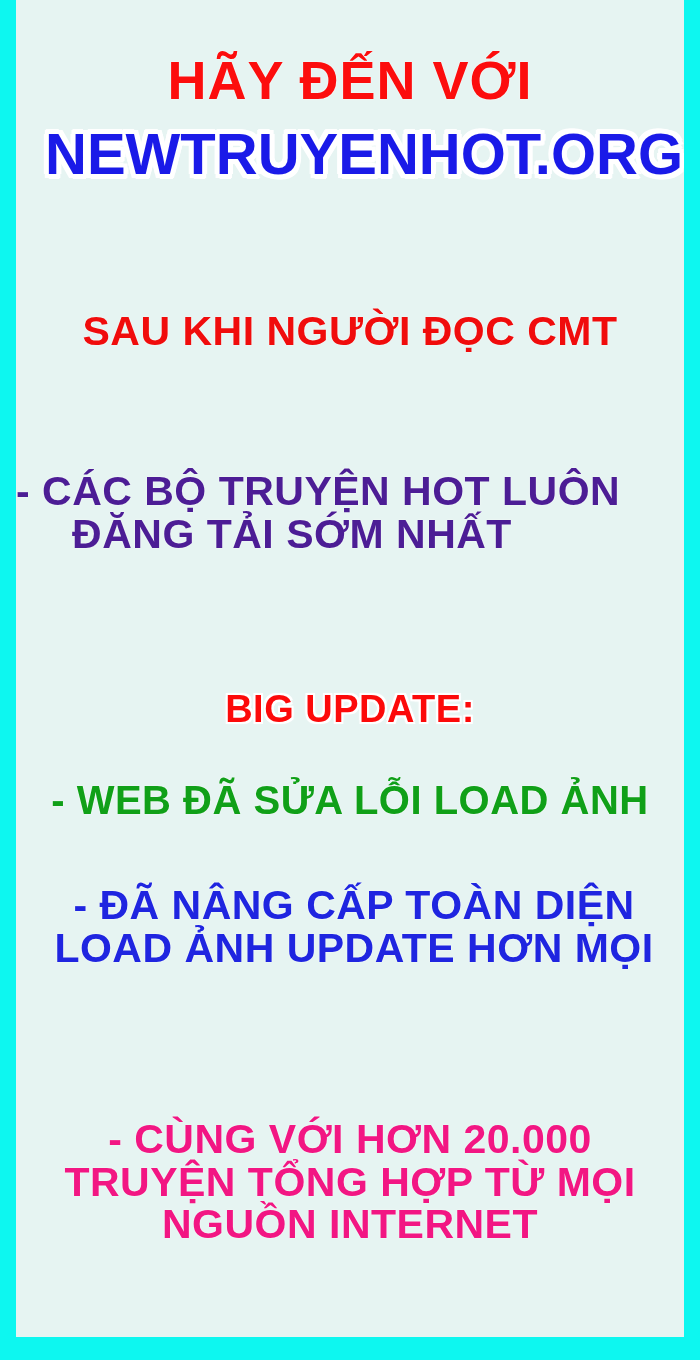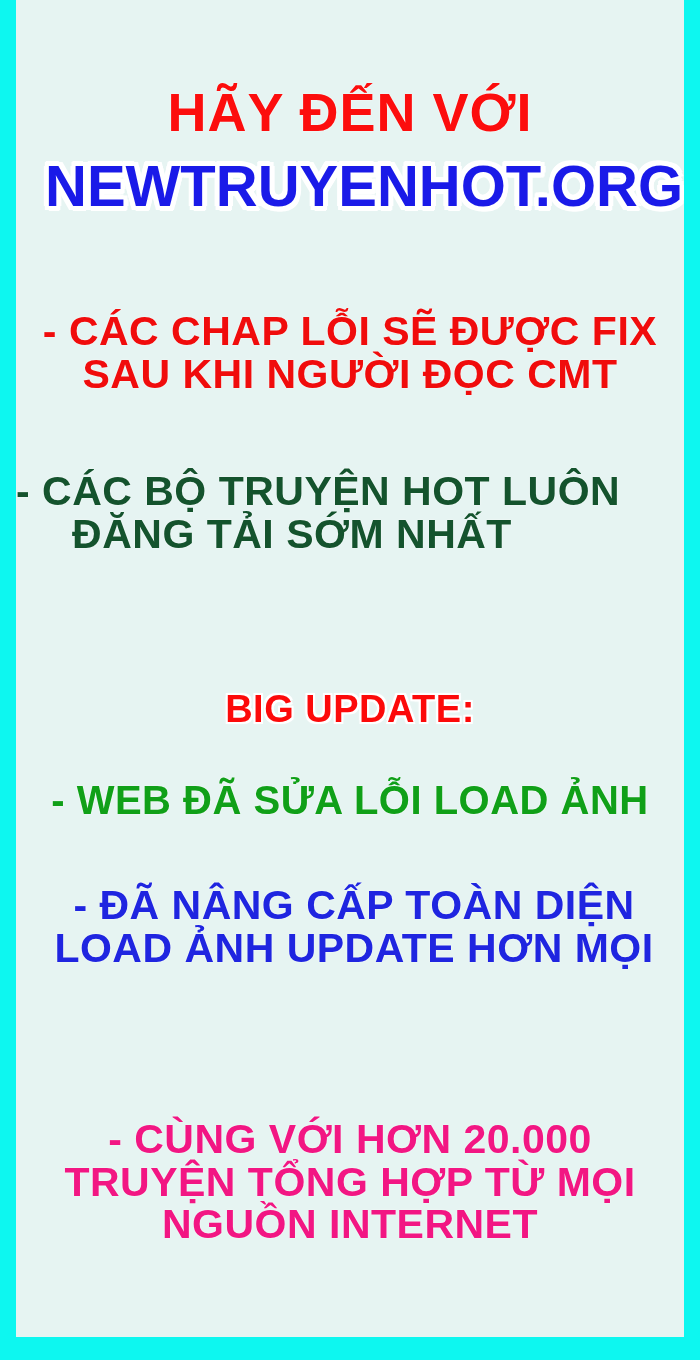--- a/index.html
+++ b/index.html
@@ -61,21 +61,20 @@
     line-height: 1.04;
   }
 
   
 
   .blk-title {
     position: absolute;
     left: 0;
     top: 52px;
     width: 668px;
-    margin-top: 32px;
   }
   .title-red {
     color: #FC0D0D;
     font-size: 54px;
     font-weight: 700;
     letter-spacing: 1px;
     text-shadow: 0 0 2px rgba(255,255,255,.9);
   }
   .title-blue {
     margin-top: 16px;
@@ -101,21 +100,21 @@
     font-size: 41px;
     line-height: 1.28;
     text-shadow: 0 0 2px rgba(255,255,255,.85);
   }
 
   .blk-navy-note {
     position: absolute;
     left: 0;
     top: 470px;
     width: 552px;
-    color: #14532d;
+    color: #4c1d95;
     font-size: 41px;
     line-height: 1.28;
     text-shadow: 0 0 2px rgba(255,255,255,.8);
   }
 
   .blk-bigupdate {
     position: absolute;
     left: 0;
     top: 690px;
     width: 668px;
@@ -170,21 +169,20 @@
   <div class="frame-bottom"></div>
 
   <div class="canvas">
 
     <div class="blk-title">
       <div class="line title-red">HÃY ĐẾN VỚI</div>
       <div class="line title-blue">NEWTRUYENHOT.ORG</div>
     </div>
 
     <div class="blk-red-note">
-      <div class="line">- CÁC CHAP LỖI SẼ ĐƯỢC FIX</div>
       <div class="line">SAU KHI NGƯỜI ĐỌC CMT</div>
     </div>
 
     <div class="blk-navy-note">
       <div class="line">- CÁC BỘ TRUYỆN HOT LUÔN</div>
       <div class="line">ĐĂNG TẢI SỚM NHẤT</div>
     </div>
 
     <div class="blk-bigupdate">
       <div class="line">BIG UPDATE:</div>

